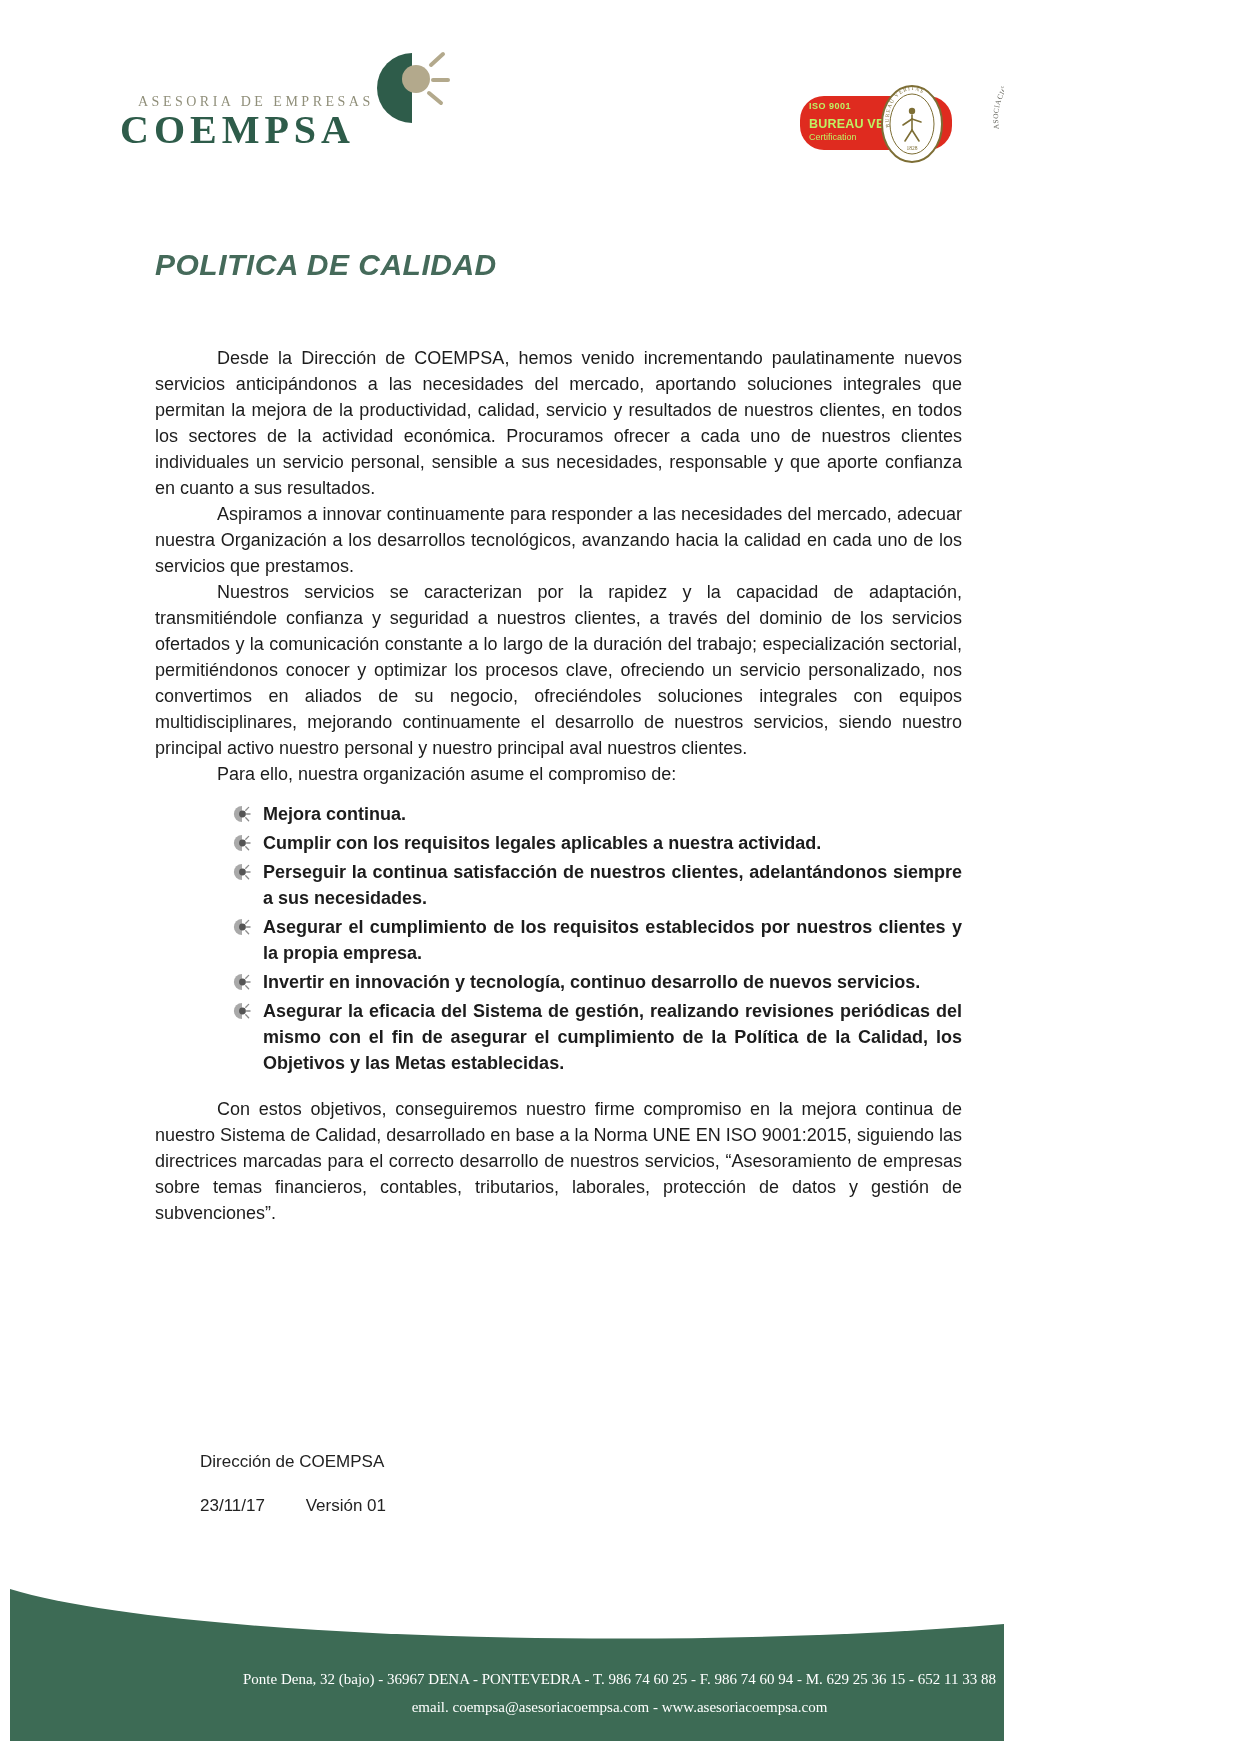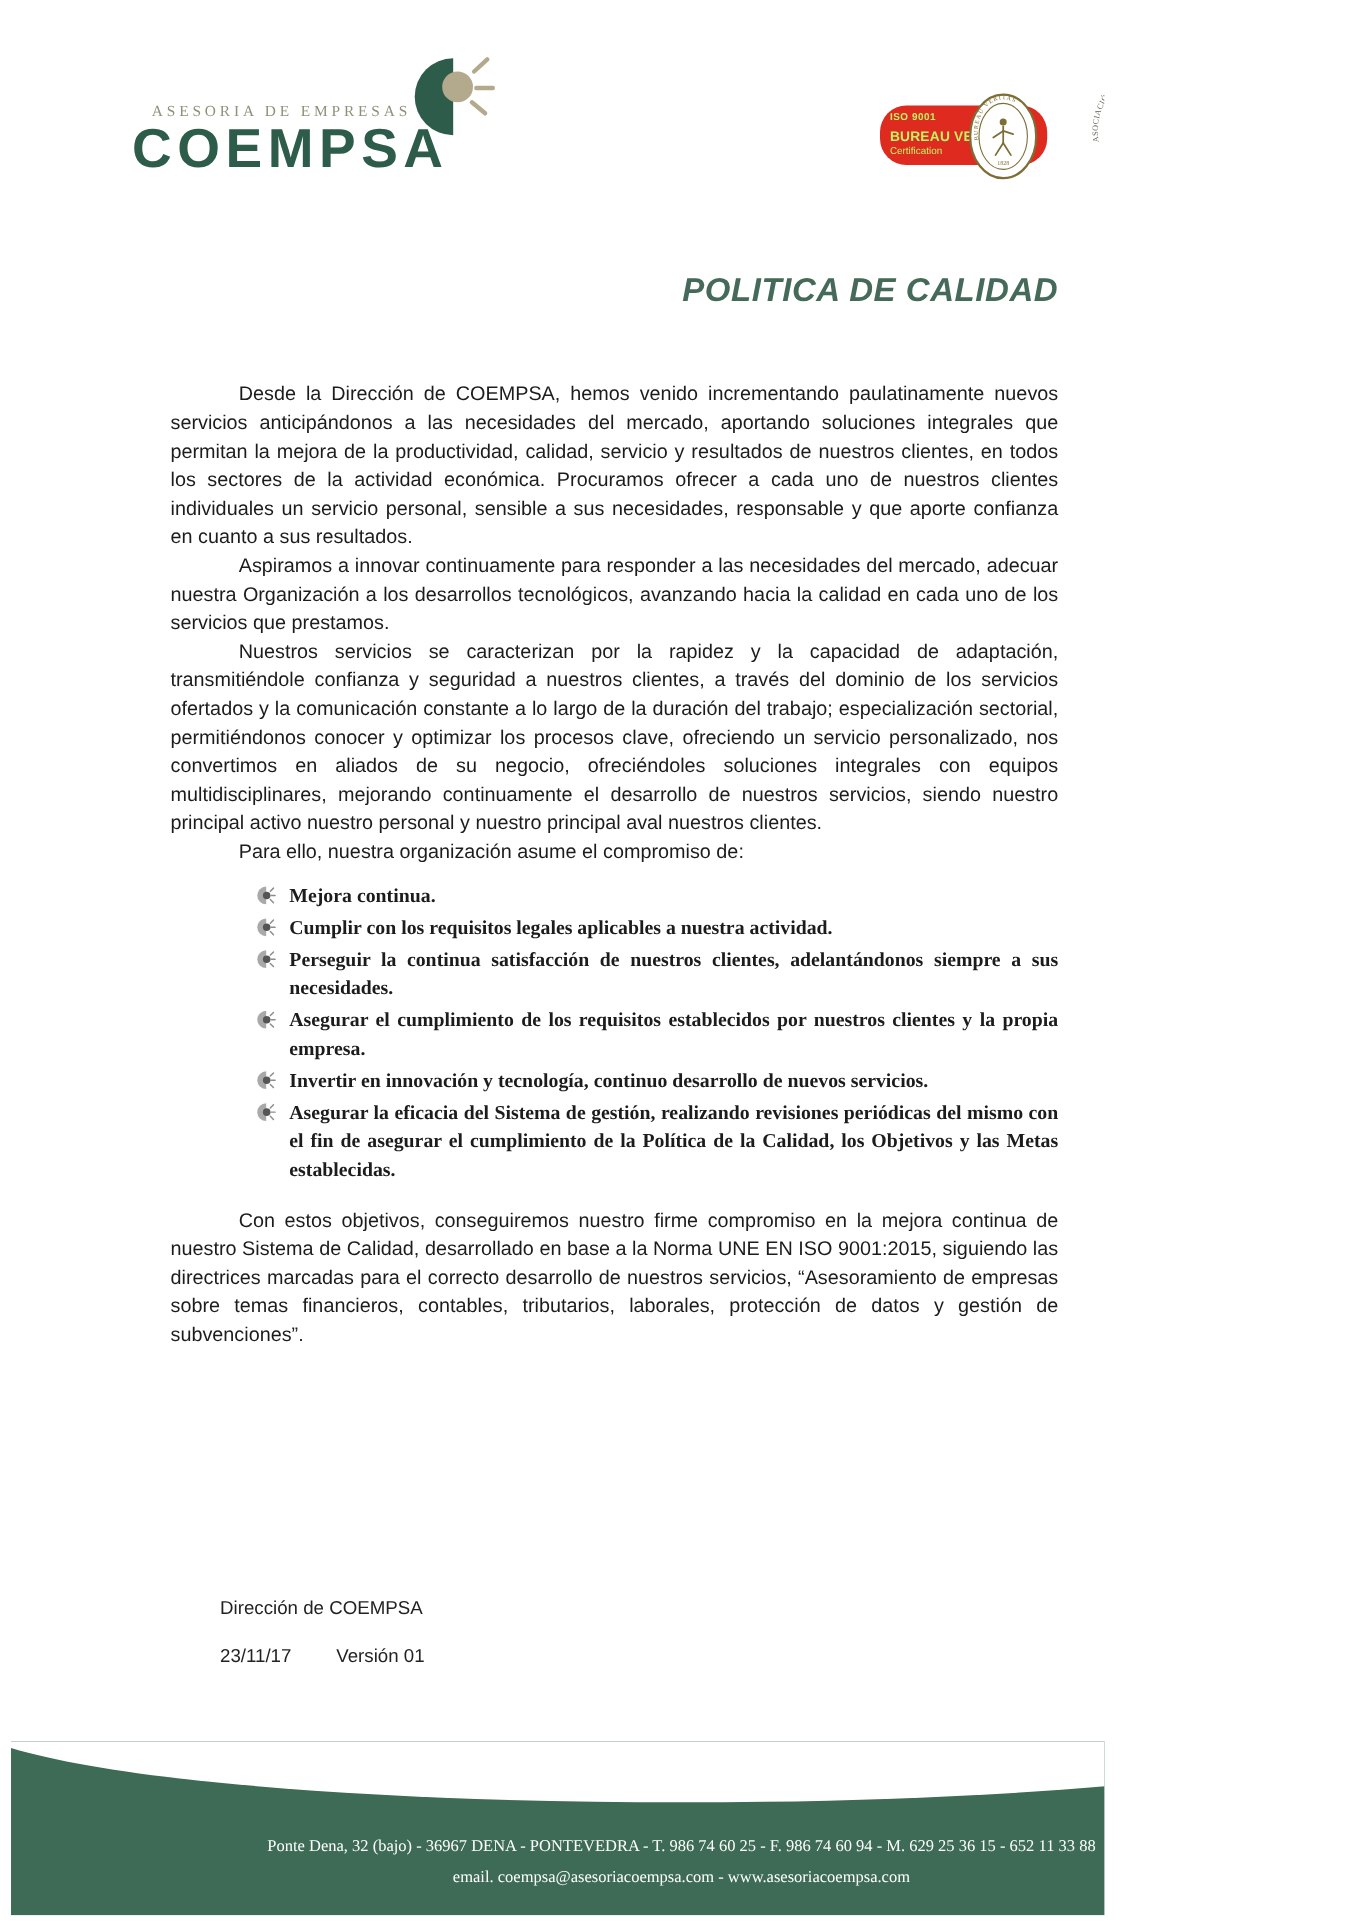--- a/index.html
+++ b/index.html
@@ -9,43 +9,43 @@
   }
   *{box-sizing:border-box;}
   html,body{margin:0;padding:0;background:#fff;}
   body{font-family:"Liberation Sans",sans-serif;color:var(--ink);}
   .page{position:relative;width:1004px;height:1754px;background:#fff;overflow:hidden;}
 
   
   .logo{position:absolute;left:120px;top:50px;width:340px;height:110px;}
   .logo .tagline{position:absolute;left:18px;top:44px;font-family:"Liberation Serif",serif;
     font-size:14px;letter-spacing:3.5px;color:var(--tagline-gray);white-space:nowrap;}
-  .logo .logoname{position:absolute;left:0;top:56px;font-family:Liberation Sans, sans-serif;
-    font-weight:bold;font-size:50px;letter-spacing:5px;color:var(--logo-green);white-space:nowrap;}
+  .logo .logoname{position:absolute;left:0;top:56px;font-family:Liberation Serif, serif;
+    font-weight:bold;font-size:40px;letter-spacing:5px;color:var(--logo-green);white-space:nowrap;}
   .sun{position:absolute;left:248px;top:0;}
 
   .bv{position:absolute;left:800px;top:96px;width:160px;height:64px;}
   .bv-box{position:absolute;left:0;top:0;width:152px;height:54px;background:var(--bv-red);
     color:#bef264;padding:5px 0 0 9px;border-radius:24px;}
   .bv-iso{font-size:9px;font-weight:bold;letter-spacing:.5px;}
   .bv-name{font-size:12.5px;font-weight:bold;margin-top:6px;letter-spacing:.2px;}
   .bv-sub{font-size:9px;margin-top:1px;}
   .bv-seal{position:absolute;left:80px;top:-12px;}
 
   .aeaft{position:absolute;left:985px;top:55px;}
 
   
-  .title{position:absolute;left:155px;top:248px;width:807px;margin:0;text-align:right;
+  .title{position:absolute;left:155px;top:248px;width:807px;margin:0;text-align:left;
     font-size:30px;font-weight:bold;font-style:italic;letter-spacing:.5px;color:var(--brand-green);}
 
   
   .body{position:absolute;left:155px;top:345px;width:807px;}
   .para{margin:0;font-size:18px;line-height:26px;text-align:justify;text-indent:62px;color:var(--ink);}
   .para .b,.b{font-weight:normal;}
-  .commitments{list-style:none;margin:14px 0 0 0;padding:0 0 0 75px;font-family:Liberation Serif, serif;}
+  .commitments{list-style:none;margin:14px 0 0 0;padding:0 0 0 75px;}
   .commitment{position:relative;padding-left:33px;margin-bottom:3px;font-size:18px;
     line-height:26px;font-weight:bold;text-align:justify;}
   .bullet{position:absolute;left:2px;top:4px;}
   .closing{margin-top:20px;}
 
   
   .signature{position:absolute;left:200px;top:1452px;font-size:17px;color:#222;}
   .sig-meta{margin-top:24px;}
   .sig-meta span{margin-right:36px;}
 

